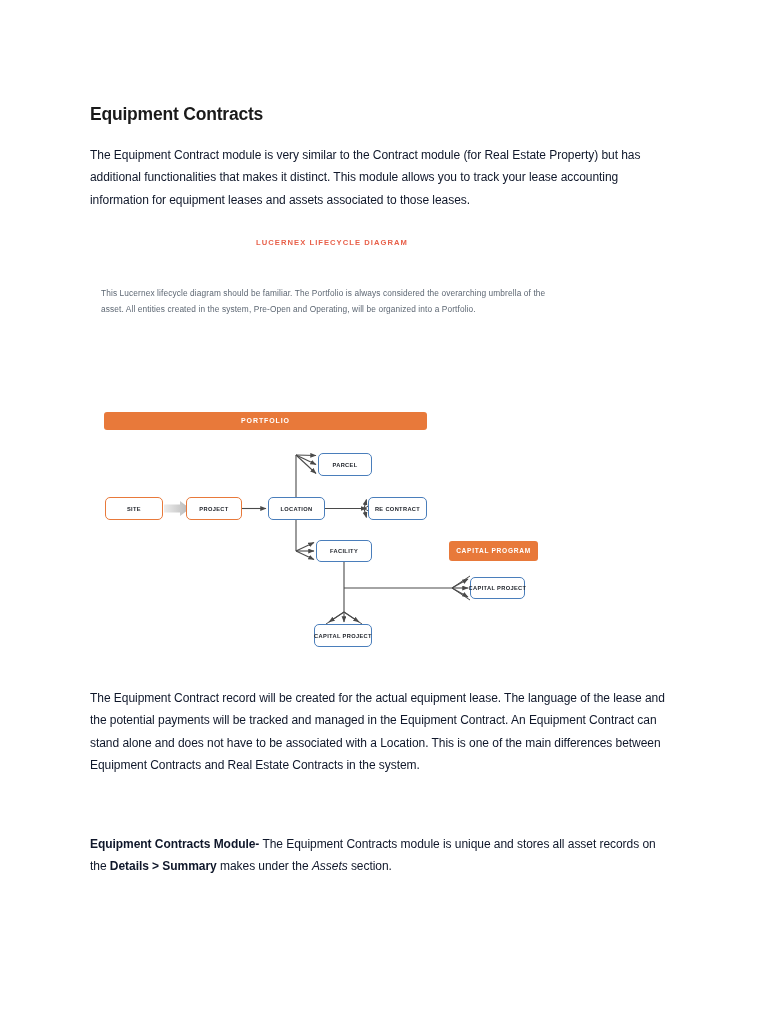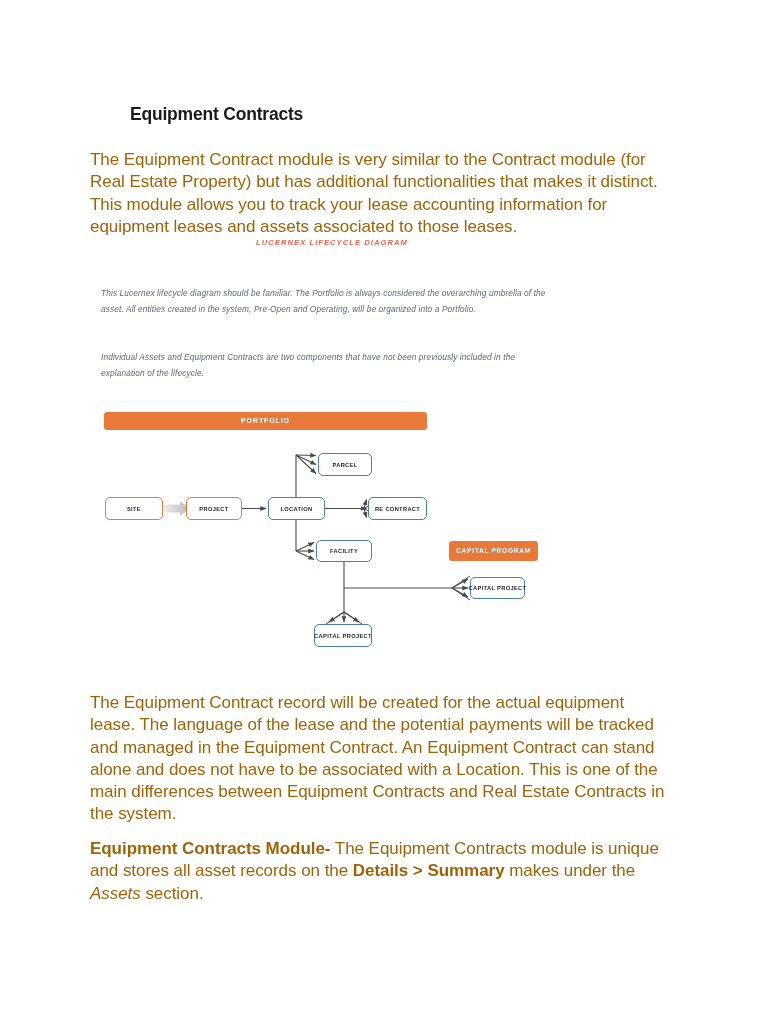--- a/index.html
+++ b/index.html
@@ -10,39 +10,38 @@
     color:#1b1b1b;
     overflow:hidden;
     position:relative;
   }
   .page{position:absolute;left:0;top:0;width:768px;height:1024px;}
 
   .h1{
     position:absolute;left:90px;top:92px;
     font-size:17.5px;font-weight:bold;letter-spacing:-0.2px;
     color:#1a1a1a;
-    margin-left:40px;
   }
 
   .para{
     position:absolute;
-    font-size:17px;
+    font-size:12px;
     line-height:22.3px;
-    color:#a16207;
+    color:#0f172a;
     letter-spacing:-0.05px;
   }
   .p1{left:90px;top:132px;width:582px;}
   .p2{left:90px;top:675px;width:582px;}
   .p3{left:90px;top:821px;width:585px;}
   .p3 b{font-weight:bold;}
   .p3 i{}
 
   
   .diagram{
-    position:absolute;left:0;top:228px;width:768px;height:440px;font-style:italic;
+    position:absolute;left:0;top:228px;width:768px;height:440px;
   }
   .dg-title{
     position:absolute;left:0;top:10px;width:768px;
     text-align:center;
     font-size:7.6px;font-weight:bold;letter-spacing:1.05px;
     color:#e8604a;
     transform:translateX(-52px);
   }
   .dg-cap{
     position:absolute;
@@ -102,21 +101,20 @@
 
   <h1 class="h1">Equipment Contracts</h1>
 
   <p class="para p1">The Equipment Contract module is very similar to the Contract module (for Real Estate Property) but has additional functionalities that makes it distinct. This module allows you to track your lease accounting information for equipment leases and assets associated to those leases.</p>
 
   <div class="diagram">
 
     <div class="dg-title">LUCERNEX LIFECYCLE DIAGRAM</div>
 
     <div class="dg-cap cap1">This Lucernex lifecycle diagram should be familiar. The Portfolio is always considered the overarching umbrella of the asset. All entities created in the system, Pre-Open and Operating, will be organized into a Portfolio.</div>
-    <div class="dg-cap cap2">Individual Assets and Equipment Contracts are two components that have not been previously included in the explanation of the lifecycle.</div>
   </div>
 
   <svg class="svg-links" viewBox="0 0 768 1024">
     <defs>
       <marker id="ah" markerWidth="6" markerHeight="6" refX="5.2" refY="2.2" orient="auto">
         <path d="M0,0 L5.6,2.2 L0,4.4 z" fill="#4a4a4a"></path>
       </marker>
       <linearGradient id="gradArrow" x1="0" y1="0" x2="1" y2="0">
         <stop offset="0%" stop-color="#ededed"></stop>
         <stop offset="100%" stop-color="#b6b6b6"></stop>

